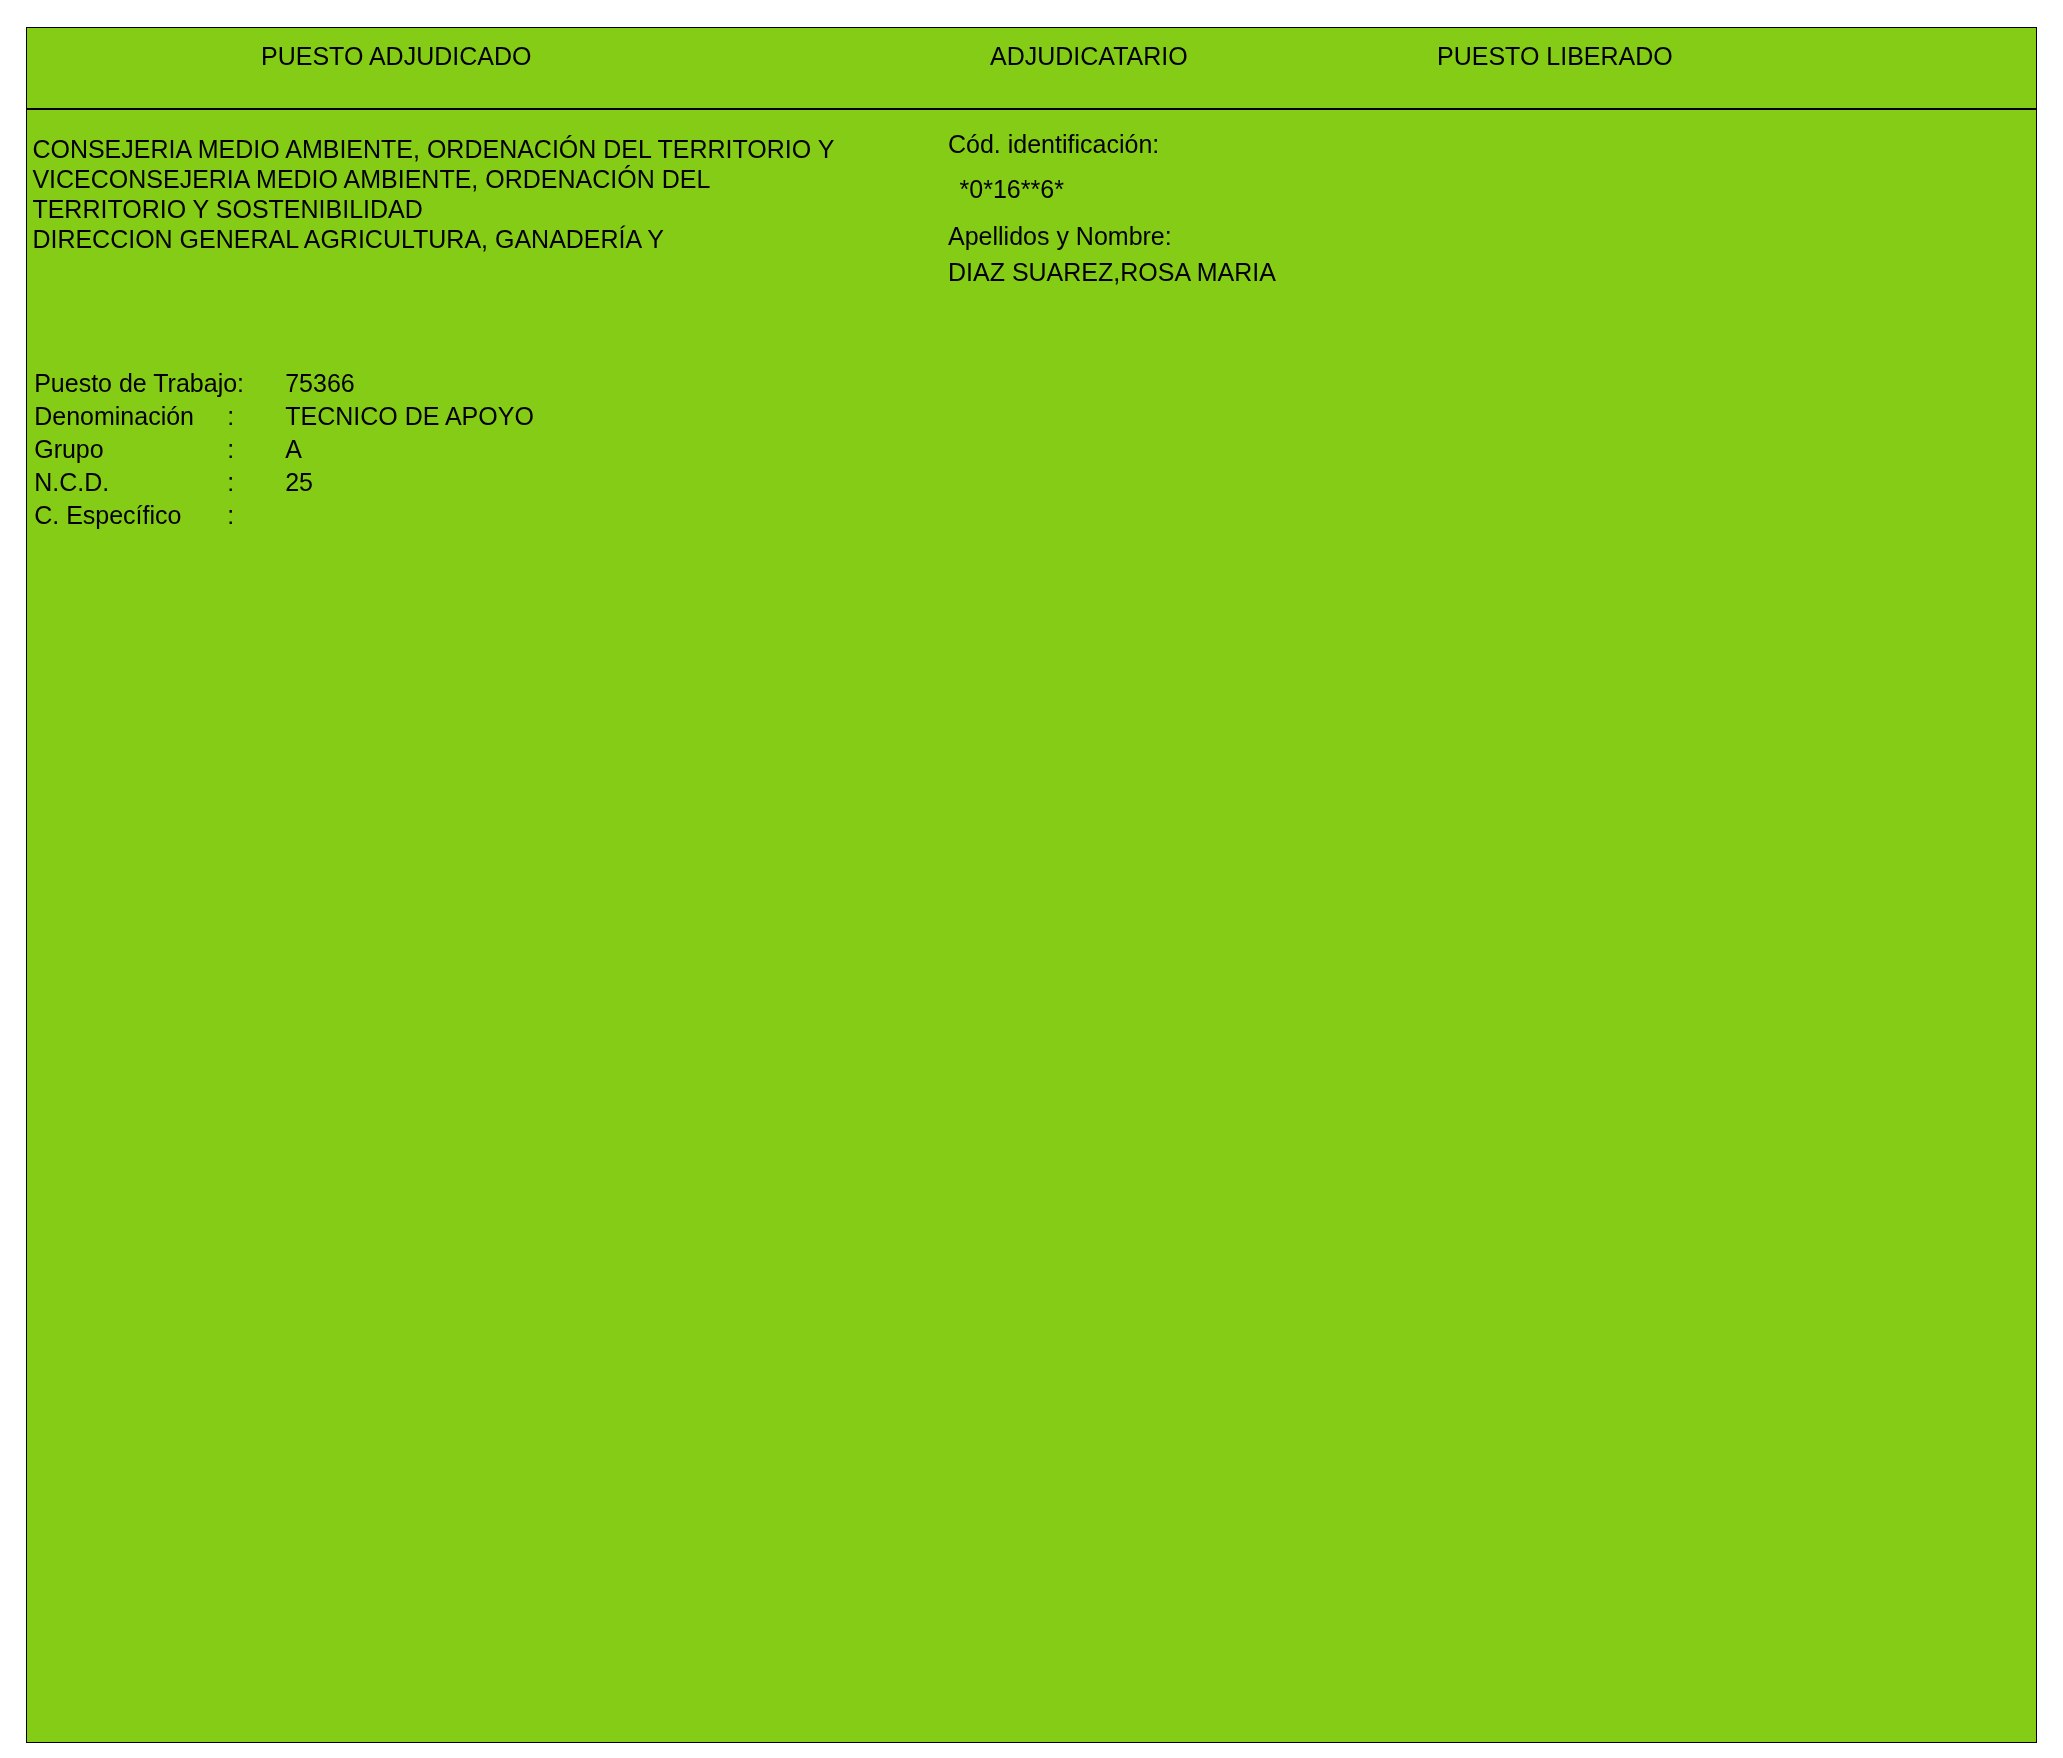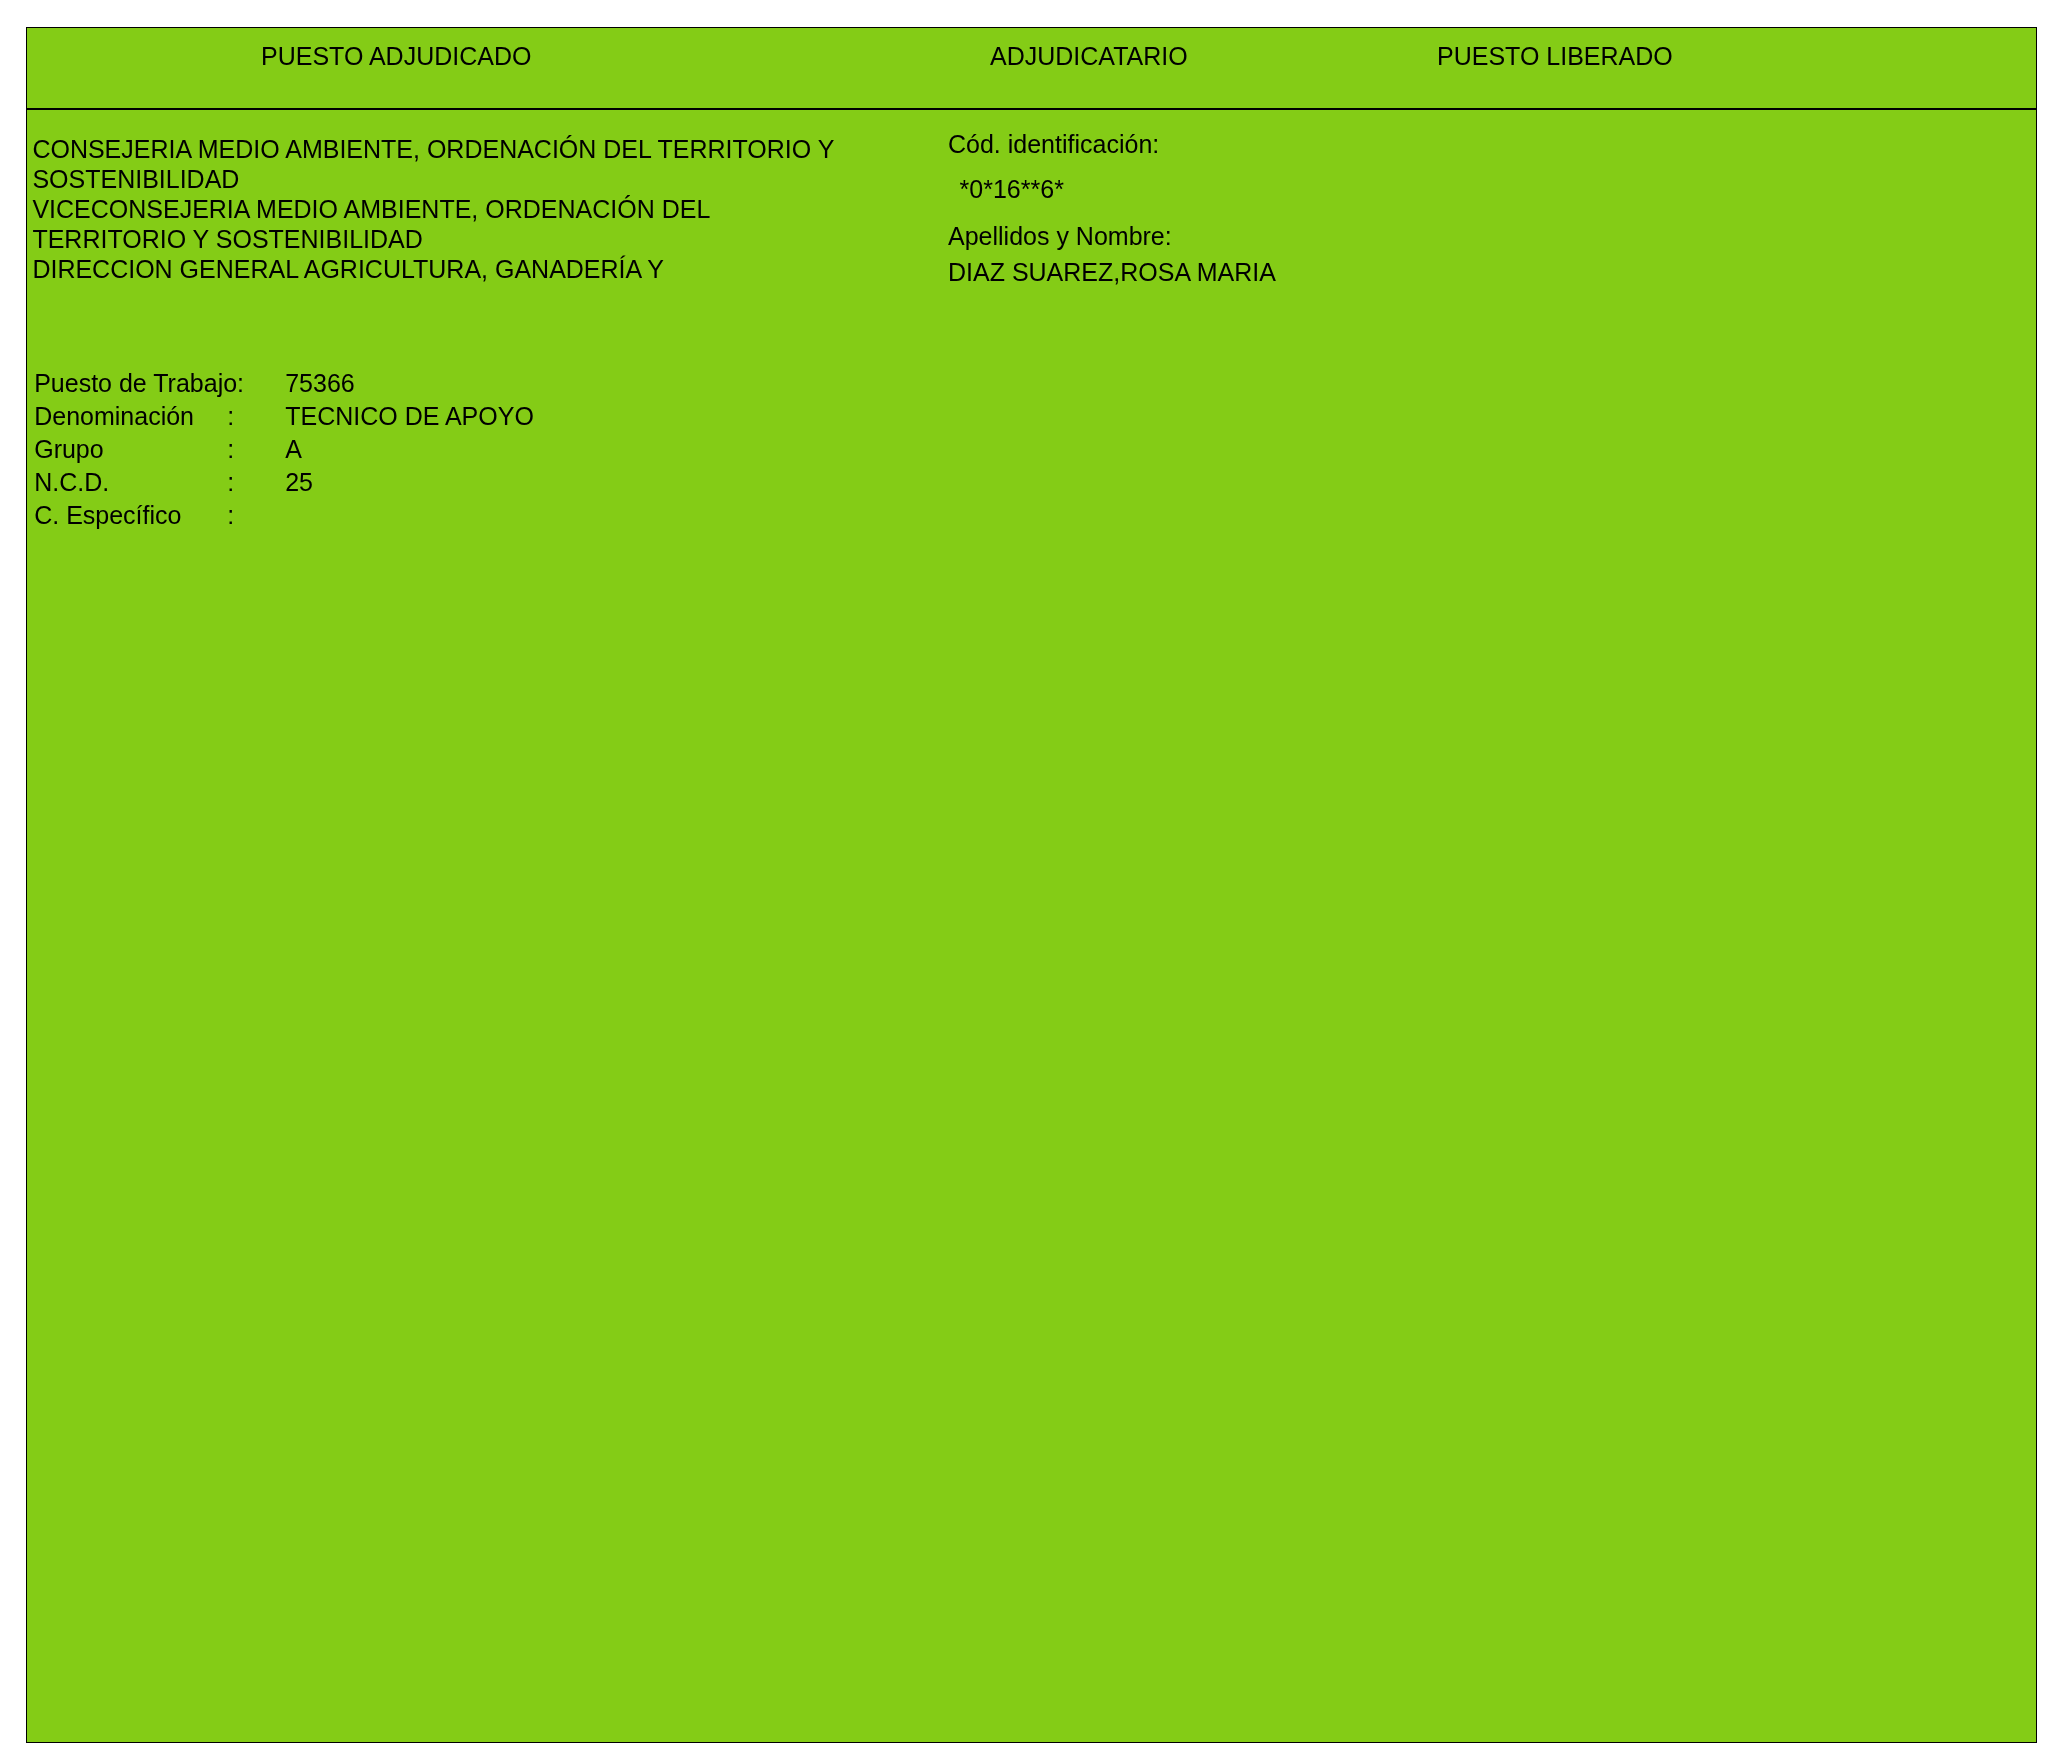--- a/index.html
+++ b/index.html
@@ -101,21 +101,20 @@
 <div class="doc-frame">
 
   <div class="header-row">
     <span class="header-label hl-adjudicado">PUESTO ADJUDICADO</span>
     <span class="header-label hl-adjudicatario">ADJUDICATARIO</span>
     <span class="header-label hl-liberado">PUESTO LIBERADO</span>
   </div>
 
   <div class="org-block">
     <div class="org-line">CONSEJERIA MEDIO AMBIENTE, ORDENACIÓN DEL TERRITORIO Y</div>
-    <div class="org-line">SOSTENIBILIDAD</div>
     <div class="org-line">VICECONSEJERIA MEDIO AMBIENTE, ORDENACIÓN DEL</div>
     <div class="org-line">TERRITORIO Y SOSTENIBILIDAD</div>
     <div class="org-line">DIRECCION GENERAL AGRICULTURA, GANADERÍA Y</div>
   </div>
 
   <div class="details-block">
     <div class="detail-row">
       <span class="detail-label">Puesto de Trabajo:</span>
       <span class="detail-colon"></span>
       <span class="detail-value">75366</span>

